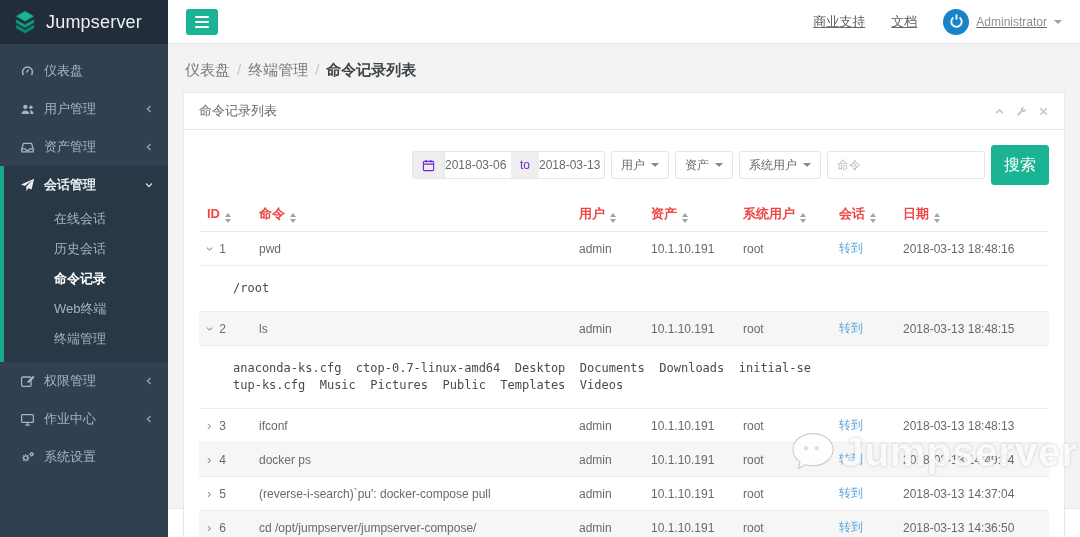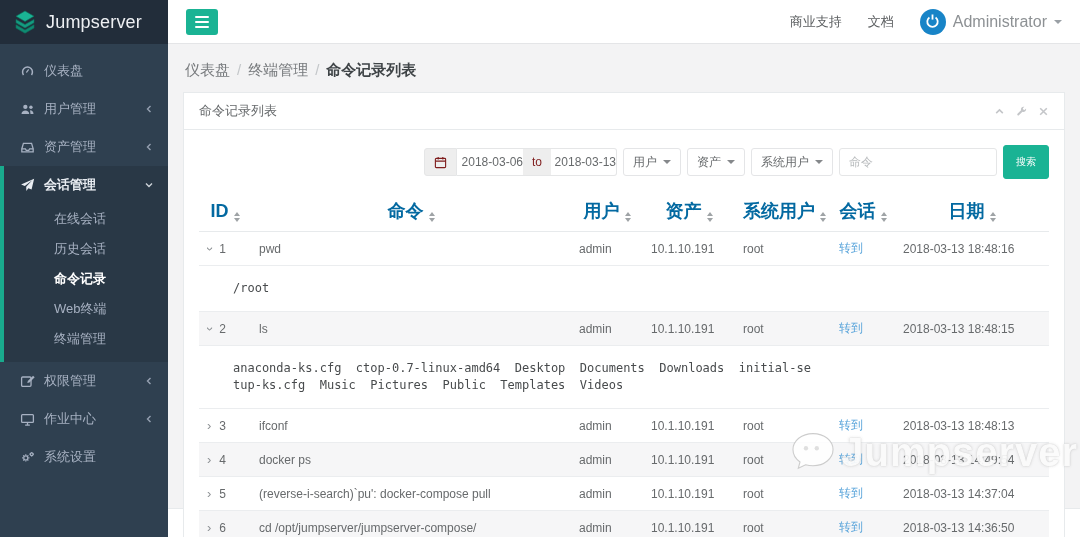--- a/index.html
+++ b/index.html
@@ -23,26 +23,26 @@
   .nav-item.active > .nav-link { color:#e9edf2; font-weight:bold; }
   .sub { padding:0 0 8px; }
   .sub-item { padding:6px 10px 6px 50px; cursor:pointer; color:#a7b1c2; font-size:13px; }
   .sub-item.active { color:#ffffff; font-weight:bold; }
 
   
   .main { flex:1; display:flex; flex-direction:column; min-width:0; }
   .topbar { height:44px; background:#fff; border-bottom:1px solid #e4e5e7; display:flex; align-items:center; padding:0 18px; flex:0 0 44px; }
   .hamburger { width:32px; height:26px; background:#1ab394; border:none; border-radius:3px; display:flex; flex-direction:column; justify-content:center; align-items:center; gap:3px; cursor:pointer; }
   .hamburger i { display:block; width:14px; height:2px; background:#fff; border-radius:1px; }
-  .topbar-right { margin-left:auto; display:flex; align-items:center; gap:26px; }
+  .topbar-right { margin-left:auto; display:flex; align-items:center; gap:26px;text-decoration:underline; }
   .topbar-link { font-size:13px; color:#5b5e60; text-decoration:none; cursor:pointer; }
   .user-menu { display:flex; align-items:center; gap:7px; cursor:pointer; }
   .avatar { width:26px; height:26px; border-radius:50%; background:#1884c7; display:inline-flex; align-items:center; justify-content:center; }
   .avatar svg { width:17px; height:17px; }
-  .user-name { font-size:16px; color:#8d9194; }
+  .user-name { font-size:12px; color:#8d9194; }
   .caret-down { width:0; height:0; border-left:4px solid transparent; border-right:4px solid transparent; border-top:4px solid #9aa0a5; }
 
   .content { flex:1; background:#f3f3f4; padding:0 15px; position:relative; min-height:0; }
   .breadcrumb { padding:17px 2px 12px; font-size:15px; color:#9a9da0; }
   .crumb { color:#76797c; cursor:pointer; }
   .crumb-sep { margin:0 7px; color:#c3c6c9; }
   .crumb.last { font-weight:bold; color:#3f4447; cursor:default; }
 
   
   .panel { background:#fff; border:1px solid #e7eaec; }
@@ -50,35 +50,35 @@
   .panel-title { font-size:13px; color:#676a6c; }
   .panel-tools { margin-left:auto; display:flex; gap:11px; color:#c4c6c9; }
   .tool { width:11px; height:11px; display:inline-flex; cursor:pointer; }
   .tool svg { width:11px; height:11px; }
 
   .panel-body { padding:10px 15px 0; }
 
   
   .filter-row { display:flex; justify-content:flex-end; align-items:center; gap:6px; padding:5px 0 12px; }
   .input-group { display:flex; height:28px; }
-  .addon { background:#eeeeee; border:1px solid #e5e6e7; display:flex; align-items:center; padding:0 9px; font-size:12px; color:#7f1d1d; }
+  .addon { background:#eeeeee; border:1px solid #e5e6e7; display:flex; align-items:center; padding:0 9px; font-size:12px; color:#6d28d9; }
   .addon svg { width:13px; height:13px; }
   .addon.first { border-radius:3px 0 0 3px; }
-  .date-input { width:66px; border:1px solid #e5e6e7; border-left:none; border-right:none; text-align:right; font-size:12px; color:#676a6c; outline:none; background:#fff; }
+  .date-input { width:66px; border:1px solid #e5e6e7; border-left:none; border-right:none; text-align:left; font-size:12px; color:#676a6c; outline:none; background:#fff; }
   .date-input.last { border-right:1px solid #e5e6e7; border-radius:0 3px 3px 0; }
   .addon.mid { border-left:none; border-right:none; }
   .dropdown-btn { height:28px; background:#fff; border:1px solid #e4e5e7; border-radius:3px; padding:0 9px; font-size:12px; color:#676a6c; display:flex; align-items:center; gap:6px; cursor:pointer; }
   .dropdown-btn .caret-down { border-top-color:#85888b; }
   .command-input { height:28px; width:158px; border:1px solid #e5e6e7; border-radius:3px; padding:0 9px; font-size:12px; color:#676a6c; outline:none; }
   .command-input::placeholder { color:#b9bcbe; }
-  .search-btn { height:34px; background:#1ab394; color:#fff; border:1px solid #1ab394; border-radius:3px; padding:0 12px; font-size:10px; cursor:pointer; }
+  .search-btn { height:40px; background:#1ab394; color:#fff; border:1px solid #1ab394; border-radius:3px; padding:0 12px; font-size:16px; cursor:pointer; }
 
   
   table.cmd-table { width:100%; border-collapse:collapse; font-size:12px; color:#676a6c; table-layout:fixed; }
-  .cmd-table th { text-align:center; padding:8px; font-size:18px; font-weight:bold; color:#0369a1; border-bottom:1px solid #e7eaec; white-space:nowrap; }
+  .cmd-table th { text-align:left; padding:8px; font-size:13px; font-weight:bold; color:#ef4444; border-bottom:1px solid #e7eaec; white-space:nowrap; }
   .sort { display:inline-flex; flex-direction:column; gap:2px; margin-left:5px; vertical-align:1px; cursor:pointer; }
   .tri-up { width:0; height:0; border-left:3.5px solid transparent; border-right:3.5px solid transparent; border-bottom:4px solid #9fa3a6; }
   .tri-dn { width:0; height:0; border-left:3.5px solid transparent; border-right:3.5px solid transparent; border-top:4px solid #9fa3a6; }
   .cmd-table td { padding:8px; border-bottom:1px solid #ebedef; overflow:hidden; white-space:nowrap; text-overflow:ellipsis; }
   tr.striped td { background:#f6f6f7; }
   .row-caret { display:inline-block; color:#8d9194; margin-right:8px; font-size:13px; line-height:1; transform-origin:55% 55%; }
   .row-caret.expanded { transform:rotate(90deg); }
   .goto-link { color:#57a3da; text-decoration:none; cursor:pointer;text-align:center; }
   tr.output-row td { background:#fff; padding:14px 8px 14px 34px; font-family:"DejaVu Sans Mono", monospace; color:#484b4d;margin-top:32px; }
   tr.output-row pre { font:inherit; white-space:pre-wrap; line-height:17px; margin:0; }

